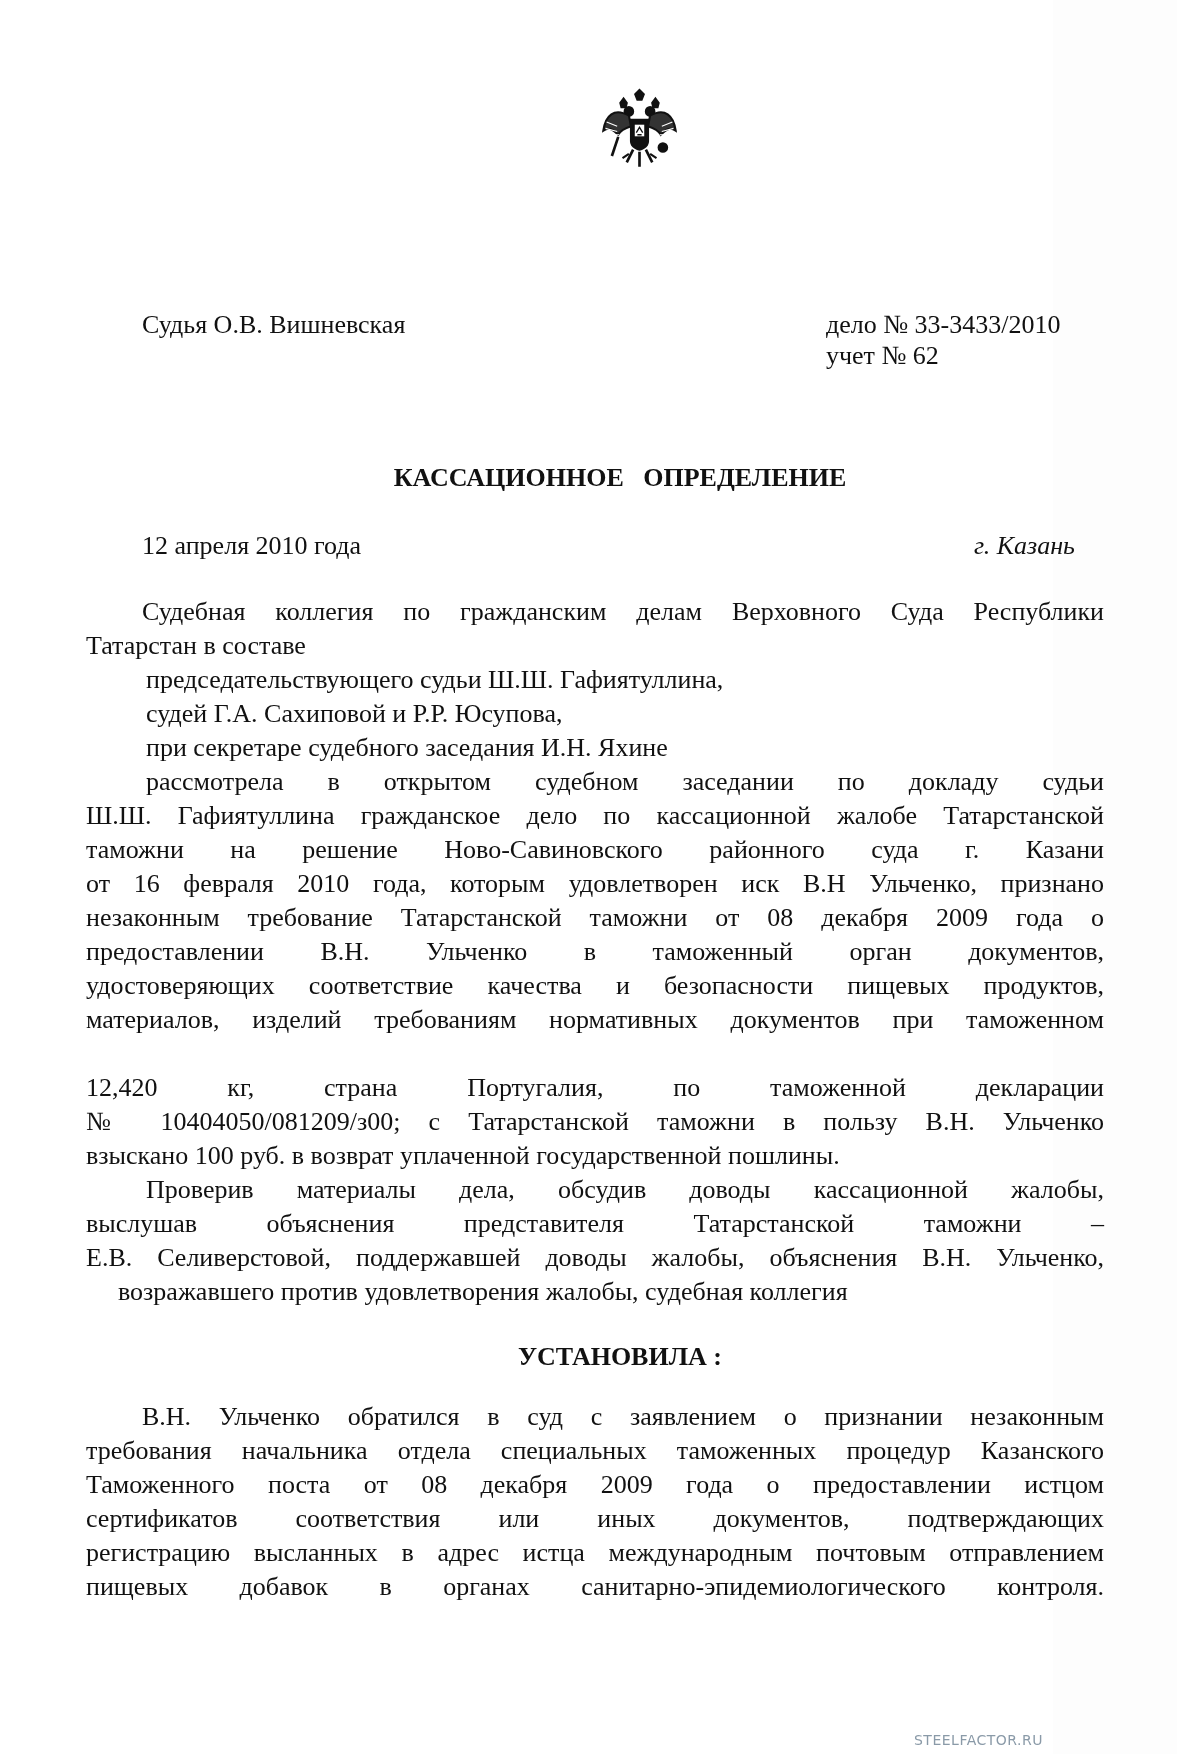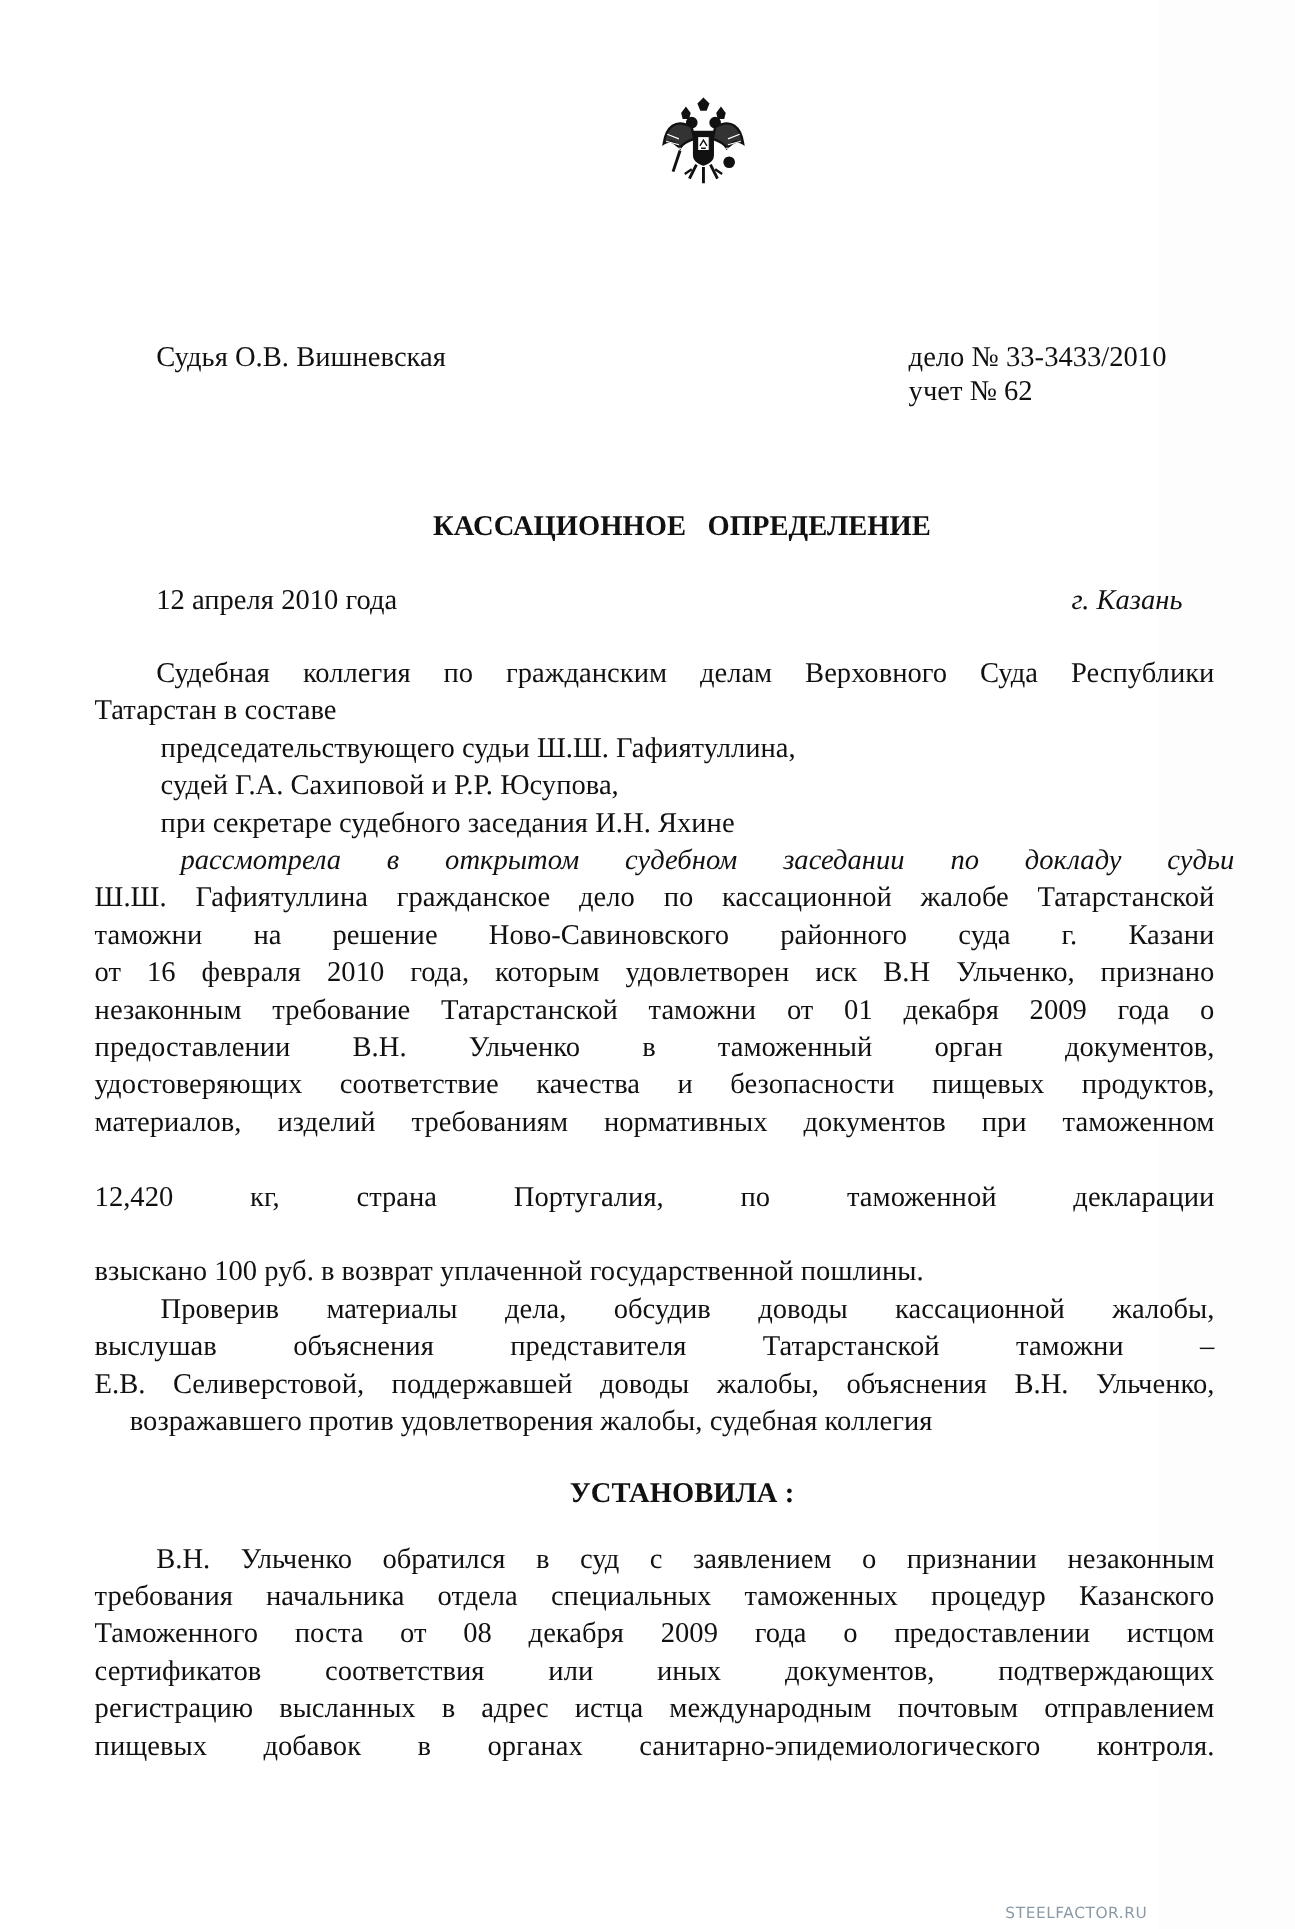--- a/index.html
+++ b/index.html
@@ -100,29 +100,30 @@
   <div class="line" style="left:142px; top:531px;">12 апреля 2010 года</div>
   <div class="line" style="left:974px; top:531px;font-style:italic;">г. Казань</div>
 
   <div class="line just" style="left:142px; top:597px; width:962px;">Судебная коллегия по гражданским делам Верховного Суда Республики</div>
   <div class="line" style="left:86px; top:631px;">Татарстан в составе</div>
 
   <div class="line" style="left:146px; top:665px;">председательствующего судьи Ш.Ш. Гафиятуллина,</div>
   <div class="line" style="left:146px; top:699px;font-family:Liberation Serif, serif;">судей Г.А. Сахиповой и Р.Р. Юсупова,</div>
   <div class="line" style="left:146px; top:733px;">при секретаре судебного заседания И.Н. Яхине</div>
 
-  <div class="line just" style="left:164px; top:767px; width:958px;font-style:italic;">рассмотрела в открытом судебном заседании по докладу судьи</div>
+  <div class="line just" style="left:146px; top:767px; width:958px;">рассмотрела в открытом судебном заседании по докладу судьи</div>
   <div class="line just" style="left:86px; top:801px; width:1018px;">Ш.Ш. Гафиятуллина гражданское дело по кассационной жалобе Татарстанской</div>
   <div class="line just" style="left:86px; top:835px; width:1018px;">таможни на решение Ново-Савиновского районного суда г. Казани</div>
   <div class="line just" style="left:86px; top:869px; width:1018px;">от 16 февраля 2010 года, которым удовлетворен иск В.Н Ульченко, признано</div>
-  <div class="line just" style="left:86px; top:903px; width:1018px;">незаконным требование Татарстанской таможни от 01 декабря 2009 года о</div>
+  <div class="line just" style="left:86px; top:903px; width:1018px;">незаконным требование Татарстанской таможни от 08 декабря 2009 года о</div>
   <div class="line just" style="left:86px; top:937px; width:1018px;">предоставлении В.Н. Ульченко в таможенный орган документов,</div>
   <div class="line just" style="left:86px; top:971px; width:1018px;">удостоверяющих соответствие качества и безопасности пищевых продуктов,</div>
   <div class="line just" style="left:86px; top:1005px; width:1018px;">материалов, изделий требованиям нормативных документов при таможенном</div>
   <div class="line just" style="left:86px; top:1073px; width:1018px;">12,420 кг, страна Португалия, по таможенной декларации</div>
+  <div class="line just" style="left:86px; top:1107px; width:1018px;">№ 10404050/081209/з00; с Татарстанской таможни в пользу В.Н. Ульченко</div>
   <div class="line" style="left:86px; top:1141px;">взыскано 100 руб. в возврат уплаченной государственной пошлины.</div>
 
   <div class="line just" style="left:146px; top:1175px; width:958px;">Проверив материалы дела, обсудив доводы кассационной жалобы,</div>
   <div class="line just" style="left:86px; top:1209px; width:1018px;">выслушав объяснения представителя Татарстанской таможни –</div>
   <div class="line just" style="left:86px; top:1243px; width:1018px;">Е.В. Селиверстовой, поддержавшей доводы жалобы, объяснения В.Н. Ульченко,</div>
   <div class="line" style="left:86px; top:1277px;margin-left:32px;">возражавшего против удовлетворения жалобы, судебная коллегия</div>
 
   <div class="title" style="left:420px; top:1342px; width:400px;">УСТАНОВИЛА :</div>
 
   <div class="line just" style="left:142px; top:1402px; width:962px;">В.Н. Ульченко обратился в суд с заявлением о признании незаконным</div>

